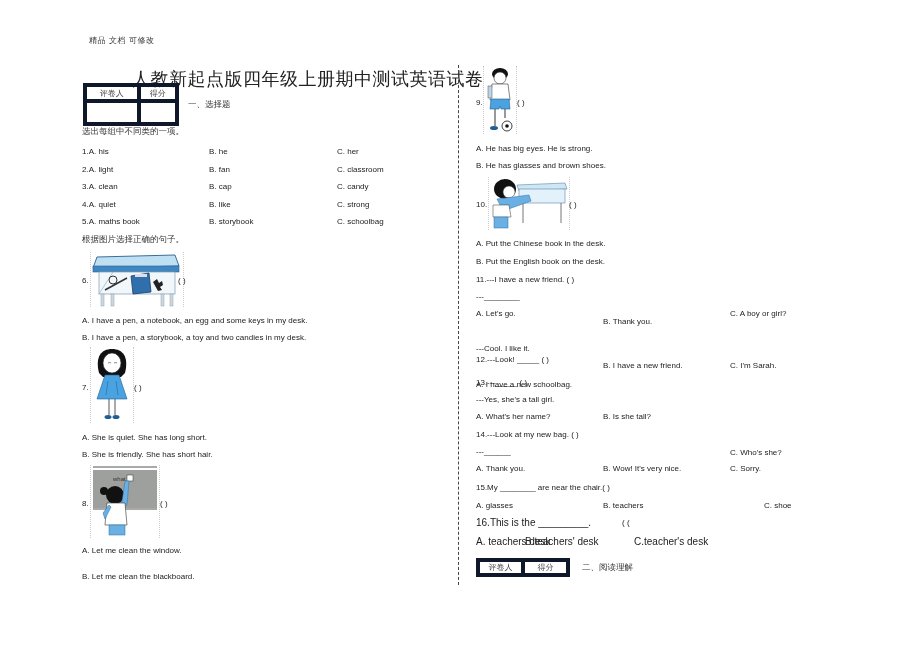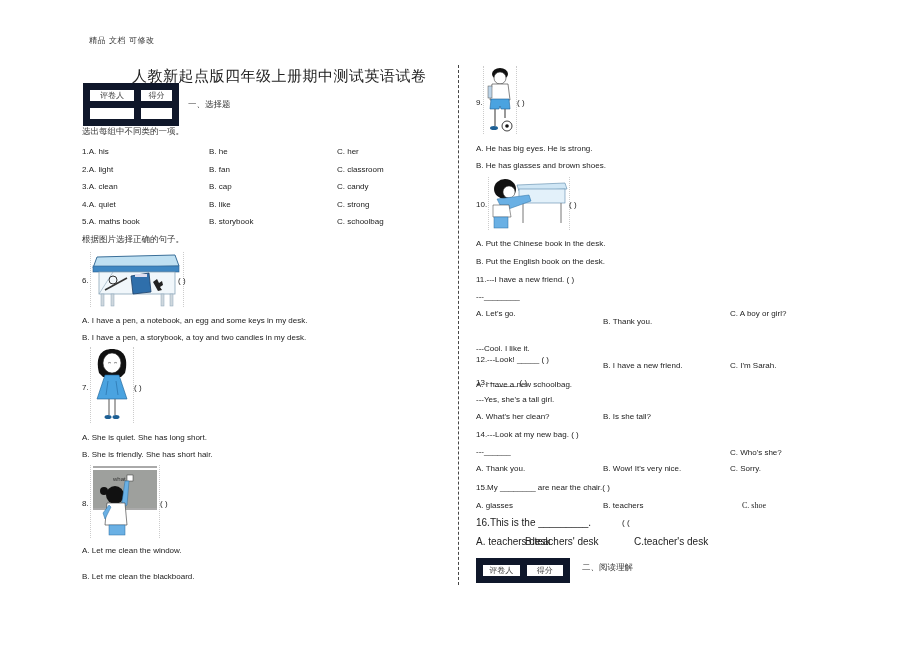--- a/index.html
+++ b/index.html
@@ -1,23 +1,23 @@
 <!DOCTYPE html>
 <html><head>
 <meta charset="utf-8">
 <style>
   html, body { margin:0; padding:0; background:#ffffff; }
   body { width:920px; height:651px; position:relative; overflow:hidden;
          font-family:"Liberation Sans", "DejaVu Sans", sans-serif; color:#222; }
   .abs { position:absolute; white-space:nowrap; }
   .cn { font-family:"DejaVu Serif", "Liberation Serif", serif; }
   .hdr-note { left:89px; top:35px; font-size:8px; color:#333; letter-spacing:0.5px; }
-  .title { left:132px; top:67px; font-size:15px; color:#222; letter-spacing:0.5px; }
+  .title { left:132px; top:67px; font-size:18px; color:#222; letter-spacing:0.5px; }
   .score-table { position:absolute; border-collapse:collapse; }
-  .score-table td { border:7px solid #0f172a; font-size:8px; color:#444; text-align:center; padding:0; }
+  .score-table td { border:4px solid #0f172a; font-size:8px; color:#444; text-align:center; padding:0; }
   .sec-label { font-size:8.5px; color:#333; }
   .instr { font-size:8.5px; color:#333; }
   .opt { font-size:8px; color:#222;text-align:center; }
   .q { font-size:8px; color:#222; }
   .big { font-size:10px; color:#222; }
   .divider { position:absolute; left:458px; top:65px; width:1px; height:520px; border-left:1px dashed #444; }
   .pic { position:absolute; border-left:1px dotted #ccc; border-right:1px dotted #ccc; }
   .paren { font-size:8px; color:#222; }
 </style>
 </head>
@@ -173,34 +173,34 @@
 <div class="abs opt" style="left:730px; top:309px;">C. A boy or girl?</div>
 
 <div class="abs q" style="left:476px; top:327px;margin-top:28px;">12.---Look! _____ (      )</div>
 <div class="abs q" style="left:476px; top:344px;">---Cool. I like it.</div>
 <div class="abs opt" style="left:476px; top:348px;margin-top:32px;">A. I have a new schoolbag.</div>
 <div class="abs opt" style="left:603px; top:361px;">B. I have a new friend.</div>
 <div class="abs opt" style="left:730px; top:361px;">C. I'm Sarah.</div>
 
 <div class="abs q" style="left:476px; top:378px;">13.---_____  (      )</div>
 <div class="abs q" style="left:476px; top:395px;">---Yes, she's a tall girl.</div>
-<div class="abs opt" style="left:476px; top:412px;">A. What's her clean?</div>
+<div class="abs opt" style="left:476px; top:412px;">A. What's her name?</div>
 <div class="abs opt" style="left:603px; top:412px;">B. Is she tall?</div>
 <div class="abs opt" style="left:730px; top:412px;margin-top:36px;">C. Who's she?</div>
 
 <div class="abs q" style="left:476px; top:430px;">14.---Look at my new bag. (      )</div>
 <div class="abs q" style="left:476px; top:447px;">---______</div>
 <div class="abs opt" style="left:476px; top:464px;">A. Thank you.</div>
 <div class="abs opt" style="left:603px; top:464px;">B. Wow! It's very nice.</div>
 <div class="abs opt" style="left:730px; top:464px;">C. Sorry.</div>
 
 <div class="abs q" style="left:476px; top:483px;">15.My ________ are near the chair.(  )</div>
 <div class="abs opt" style="left:476px; top:501px;">A. glasses</div>
 <div class="abs opt" style="left:603px; top:501px;">B. teachers</div>
-<div class="abs opt" style="left:742px; top:501px;font-family:Liberation Serif, serif;">C. shoe</div>
+<div class="abs opt" style="left:764px; top:501px;">C. shoe</div>
 
 <div class="abs big" style="left:476px; top:517px;">16.This is the _________.</div>
 <div class="abs paren" style="left:622px; top:518px;">(      (</div>
 <div class="abs big" style="left:476px; top:536px;">A. teachers desk</div>
 <div class="abs big" style="left:525px; top:536px;">B.teachers' desk</div>
 <div class="abs big" style="left:634px; top:536px;">C.teacher's desk</div>
 
 <table class="score-table cn" style="left:476px; top:558px; width:94px; height:18px;">
   <tbody>
       <tr>

